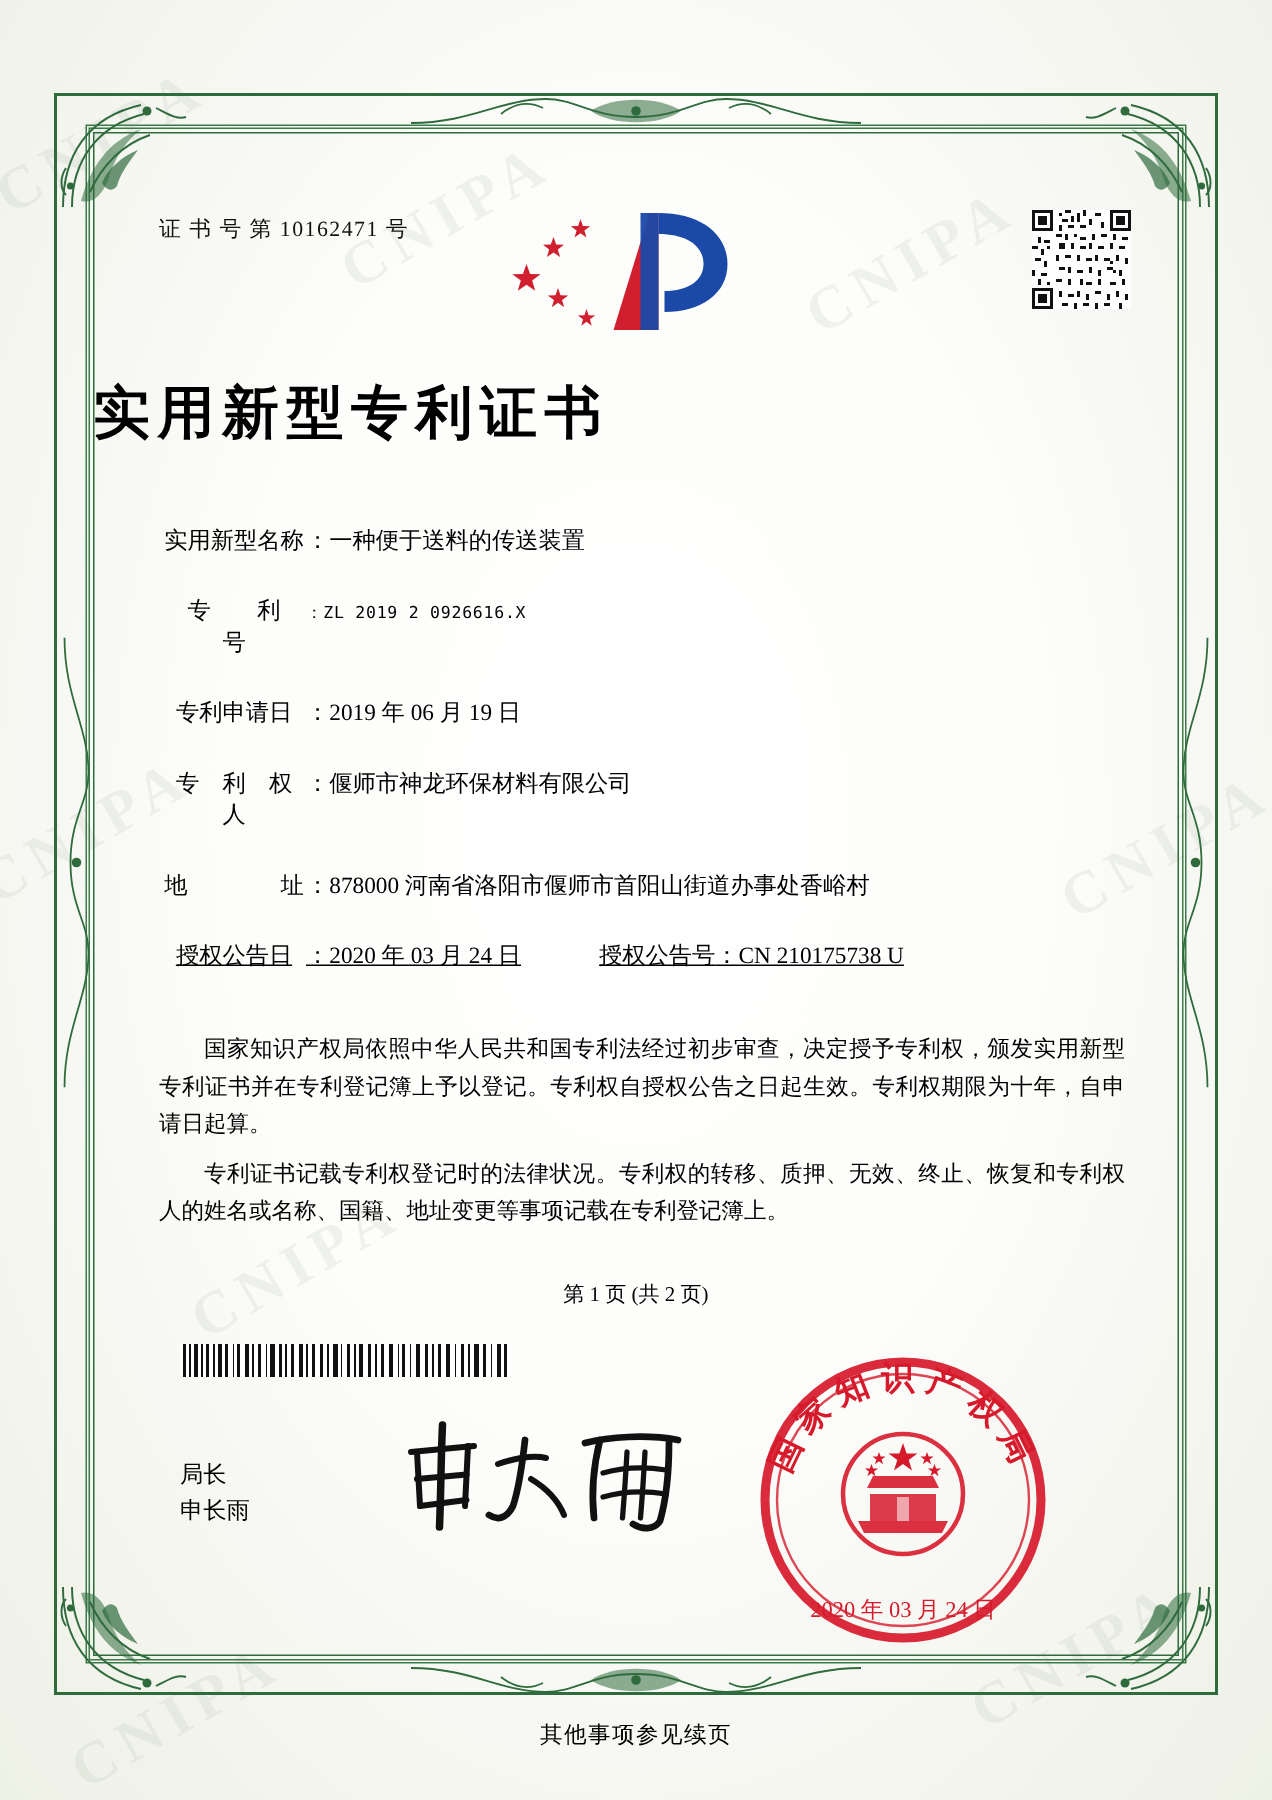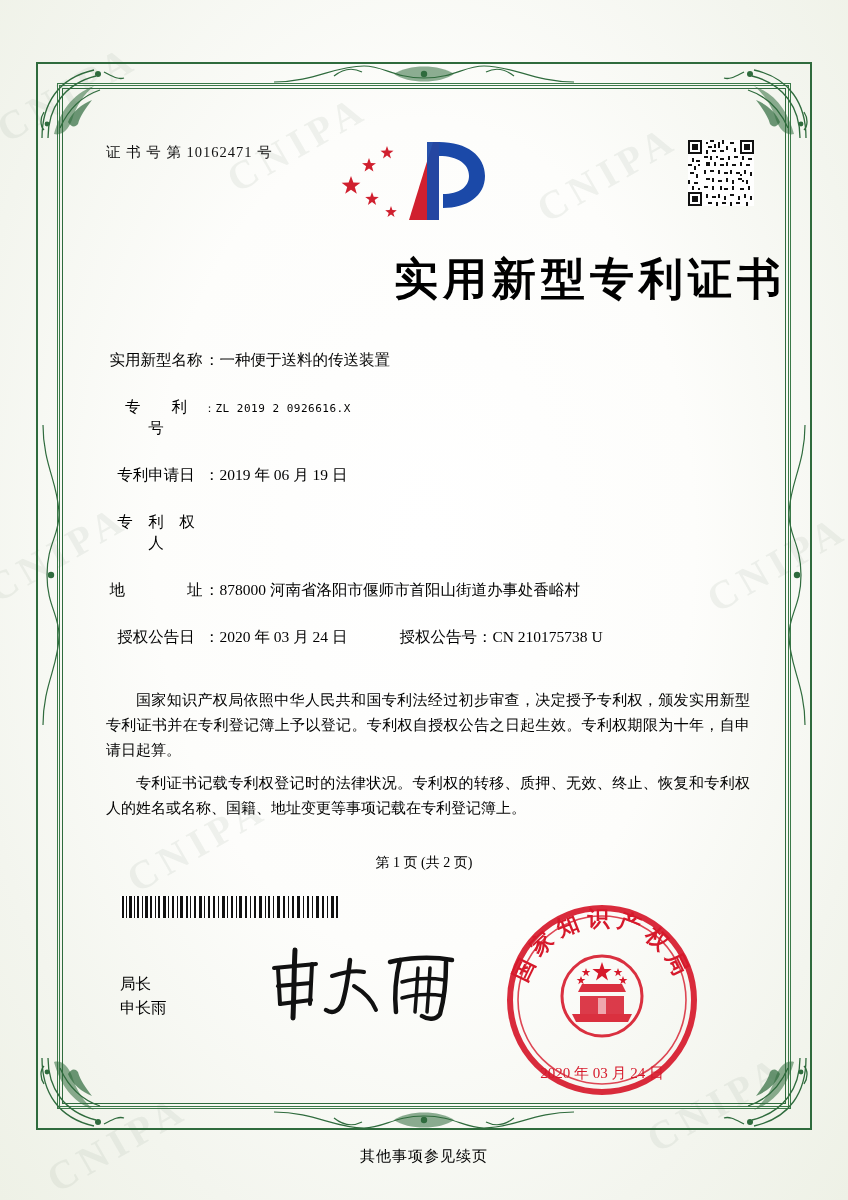--- a/index.html
+++ b/index.html
@@ -127,26 +127,26 @@
     left: 50%;
     top: 48px;
     transform: translateX(-50%);
     width: 170px;
     height: 92px;
   }
 
   .main-title {
     position: absolute;
     left: 0;
-    right: 0;
+    right: 16px;
     top: 162px;
-    text-align: right;
+    text-align: left;
     font-family: "Liberation Serif", "DejaVu Serif", serif;
     font-weight: bold;
-    font-size: 44px;
+    font-size: 38px;
     letter-spacing: 5px;
     color: #000;
   }
 
   .fields {
     position: absolute;
     left: 46px;
     top: 262px;
     right: 40px;
     font-family: "Liberation Serif", "DejaVu Serif", serif;
@@ -167,20 +167,21 @@
   .field-value {
     white-space: nowrap;
     text-align: center;
   }
   .field-value.mono {
     font-family: "DejaVu Sans Mono", "Liberation Mono", monospace;
     font-size: 11px;
     letter-spacing: 0.5px;
   }
   .field-row.dual {
+    text-decoration: underline;
   }
   .dual-second {
     margin-left: 52px;
   }
 
   .paragraphs {
     position: absolute;
     left: 44px;
     right: 36px;
     top: 600px;
@@ -496,20 +497,21 @@
       <div class="field-row">
         <div class="field-label">专　　利　　号</div>
         <div class="field-value mono">：ZL 2019 2 0926616.X</div>
       </div>
       <div class="field-row">
         <div class="field-label">专利申请日</div>
         <div class="field-value">：2019 年 06 月 19 日</div>
       </div>
       <div class="field-row">
         <div class="field-label">专　利　权　人</div>
+        <div class="field-value">：偃师市神龙环保材料有限公司</div>
       </div>
       <div class="field-row">
         <div class="field-label">地　　　　址</div>
         <div class="field-value">：878000 河南省洛阳市偃师市首阳山街道办事处香峪村</div>
       </div>
       <div class="field-row dual">
         <div class="field-label">授权公告日</div>
         <div class="field-value">：2020 年 03 月 24 日</div>
         <div class="field-label dual-second" style="width:auto;flex:0 0 auto;">授权公告号</div>
         <div class="field-value">：CN 210175738 U</div>

